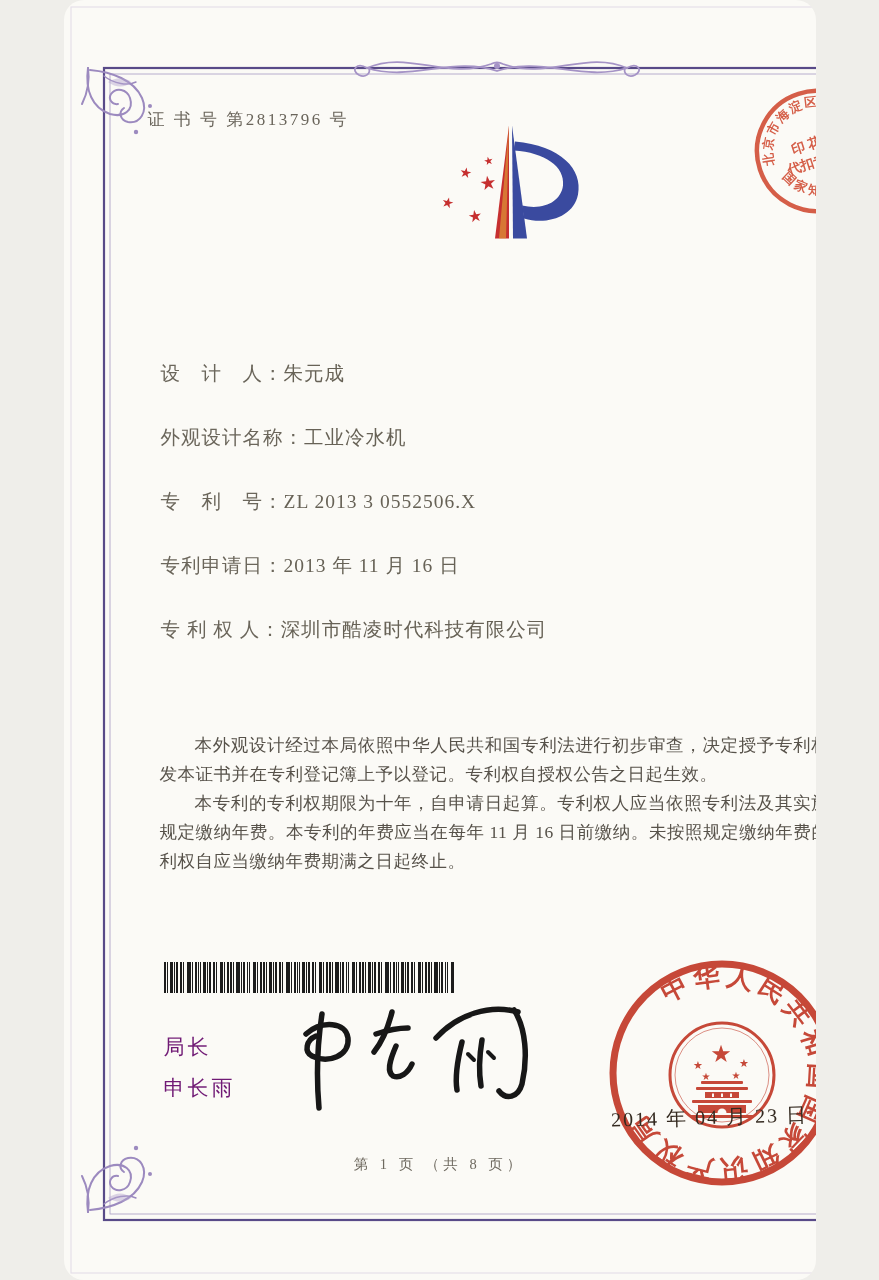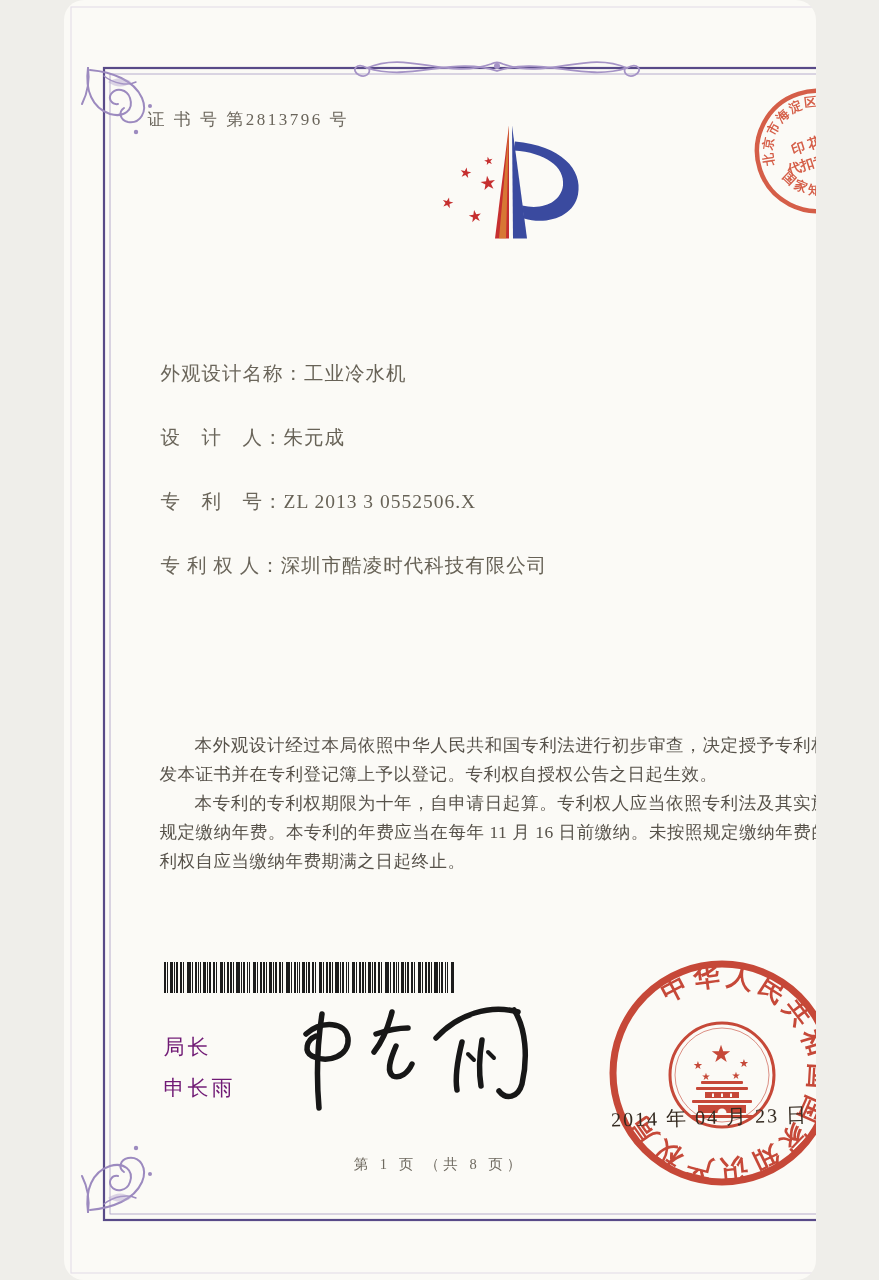--- a/index.html
+++ b/index.html
@@ -107,27 +107,30 @@
     <text x="79" y="47" font-size="11" fill="#c62f2f" text-anchor="middle" transform="rotate(-12 79 41)">★</text>
     <text x="57" y="60" font-size="14" fill="#c62f2f" text-anchor="middle" transform="rotate(10 57 54)">★</text>
     <text x="79" y="72" font-size="19" fill="#c62f2f" text-anchor="middle" transform="rotate(-8 79 65)">★</text>
     <text x="39" y="90" font-size="14" fill="#c62f2f" text-anchor="middle" transform="rotate(14 39 84)">★</text>
     <text x="66" y="104" font-size="16" fill="#c62f2f" text-anchor="middle" transform="rotate(-10 66 98)">★</text>
   </svg>
 
 
   <div class="fields">
     <div class="field-row">
+      <span class="field-label">设　计　人：</span><span class="field-value">朱元成</span>
+    </div>
+    <div class="field-row">
       <span class="field-label">外观设计名称：</span><span class="field-value">工业冷水机</span>
     </div>
     <div class="field-row">
-      <span class="field-label">设　计　人：</span><span class="field-value">朱元成</span>
-    </div>
-    <div class="field-row">
       <span class="field-label">专　利　号：</span><span class="field-value">ZL 2013 3 0552506.X</span>
+    </div>
+    <div class="field-row">
+      <span class="field-label">专利申请日：</span><span class="field-value">2013 年 11 月 16 日</span>
     </div>
     <div class="field-row">
       <span class="field-label">专 利 权 人：</span><span class="field-value">深圳市酷凌时代科技有限公司</span>
     </div>
   </div>
 
   <div class="body-text">
     <p>本外观设计经过本局依照中华人民共和国专利法进行初步审查，决定授予专利权，颁发本证书并在专利登记簿上予以登记。专利权自授权公告之日起生效。</p>
     <p>本专利的专利权期限为十年，自申请日起算。专利权人应当依照专利法及其实施细则规定缴纳年费。本专利的年费应当在每年 11 月 16 日前缴纳。未按照规定缴纳年费的，专利权自应当缴纳年费期满之日起终止。</p>
   </div>

